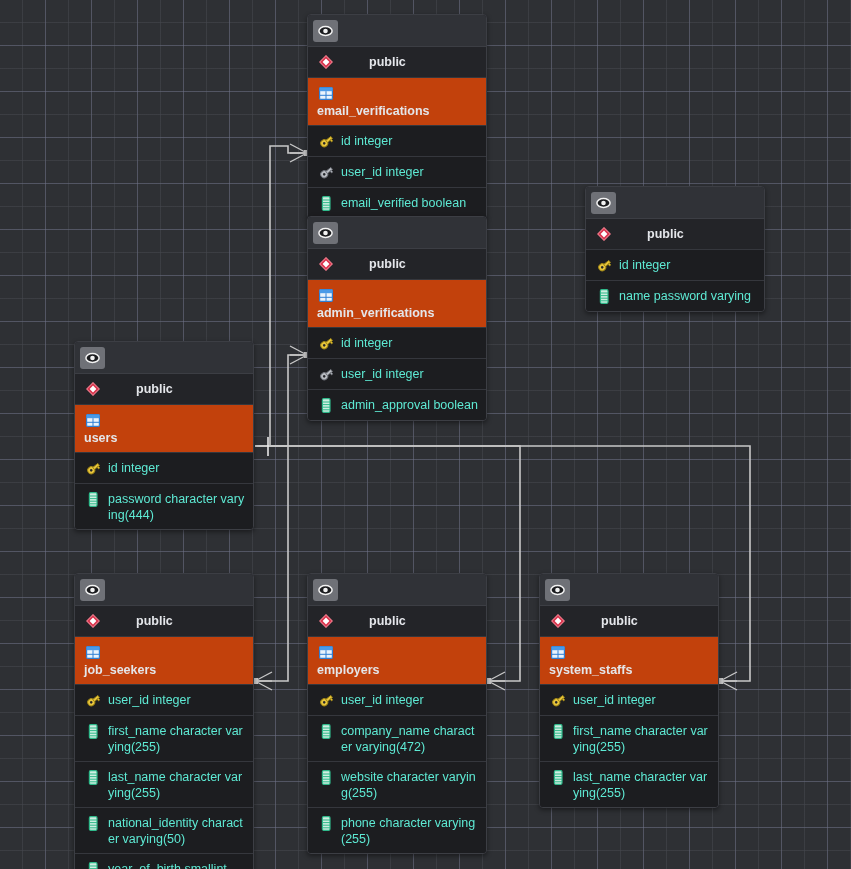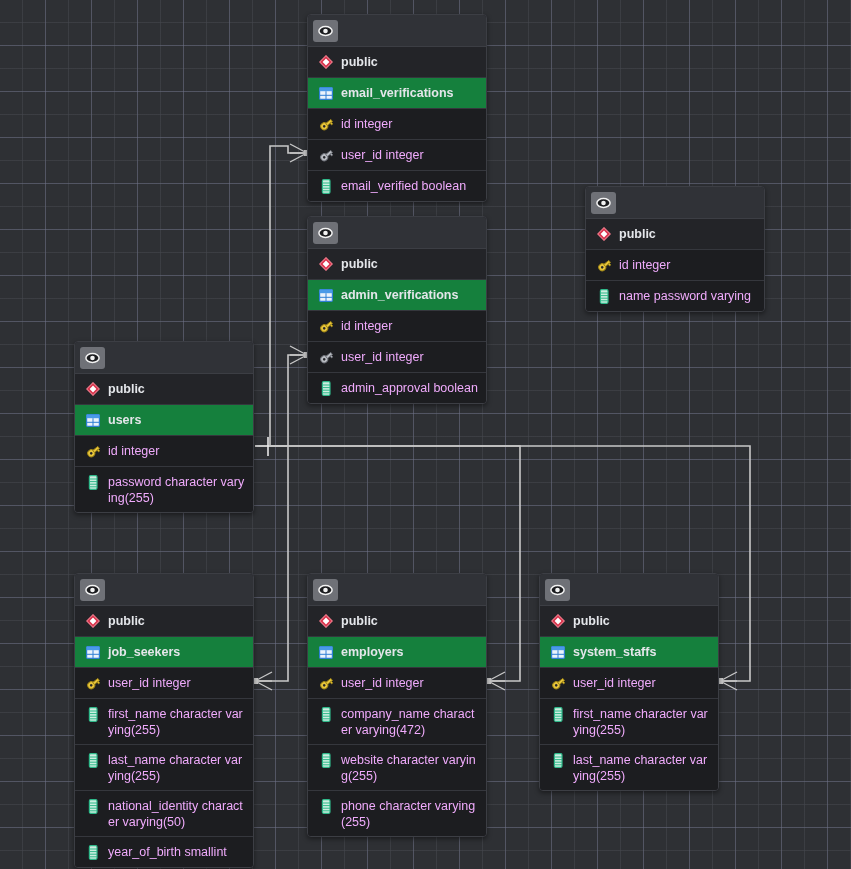--- a/index.html
+++ b/index.html
@@ -60,35 +60,35 @@
   }
   .row {
     display: flex;
     align-items: flex-start;
     padding: 6px 8px 6px 9px;
     border-bottom: 1px solid #35373d;
     min-height: 18px;
     background: #1c1d20;
   }
   .row:last-child { border-bottom: none; }
-  .row.schema { background: #232428; }
-  .row.tablename { background: #15803d; }
+  .row.schema { background: #232428; gap: 28px; }
+  .row.tablename { background: #c2410c; flex-direction: column; }
   .row-icon {
     flex: 0 0 18px;
     width: 18px;
     height: 18px;
     margin-right: 6px;
     display: flex;
     align-items: center;
     justify-content: center;
   }
   .row-label {
     font-size: 12.5px;
     line-height: 16px;
-    color: #f0abfc;
+    color: #5eead4;
     word-break: break-all;
     padding-top: 1px;
   }
   .row.schema .row-label,
   .row.tablename .row-label {
     font-weight: bold;
     color: #e4e6ea;
   }
   svg { display: block; }
 </style>
@@ -368,21 +368,21 @@
         <div class="row">
           <span class="row-icon">
             <svg width="11" height="15" viewBox="0 0 11 15">
               <rect x="1.4" y="0.7" width="7.6" height="13.6" rx="1.2" fill="#cdeee0" stroke="#2fb98a" stroke-width="1.2"></rect>
               <line x1="1.4" y1="4" x2="9" y2="4" stroke="#2fb98a" stroke-width="1"></line>
               <line x1="1.4" y1="6.6" x2="9" y2="6.6" stroke="#2fb98a" stroke-width="1"></line>
               <line x1="1.4" y1="9.2" x2="9" y2="9.2" stroke="#2fb98a" stroke-width="1"></line>
               <line x1="1.4" y1="11.8" x2="9" y2="11.8" stroke="#2fb98a" stroke-width="1"></line>
             </svg>
           </span>
-          <span class="row-label">password character varying(255)</span>
+          <span class="row-label">password character varying(444)</span>
         </div>
       </div>
       <div class="node" style="left: 74px; top: 573px; width: 180px;">
         <div class="node-header">
           <div class="eye-btn">
             <svg width="15" height="12" viewBox="0 0 15 12">
               <ellipse cx="7.5" cy="6" rx="6.6" ry="4.4" fill="#1b1c1f" stroke="#f2f2f2" stroke-width="1.5"></ellipse>
               <circle cx="7.5" cy="6" r="2.3" fill="#f2f2f2"></circle>
             </svg>
           </div>

